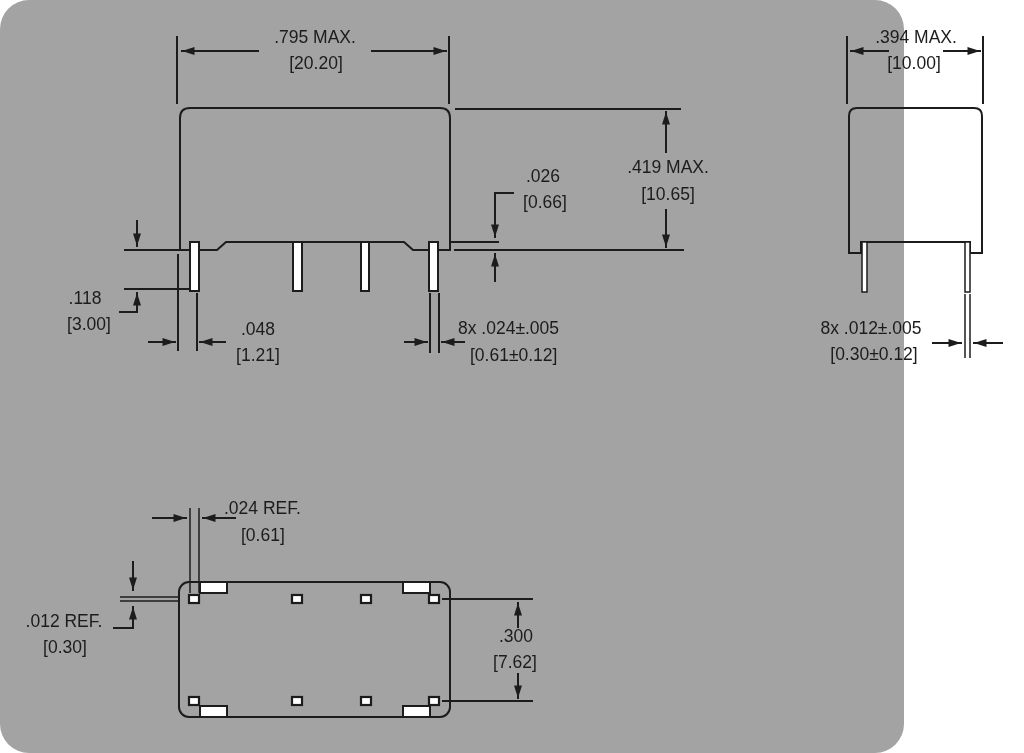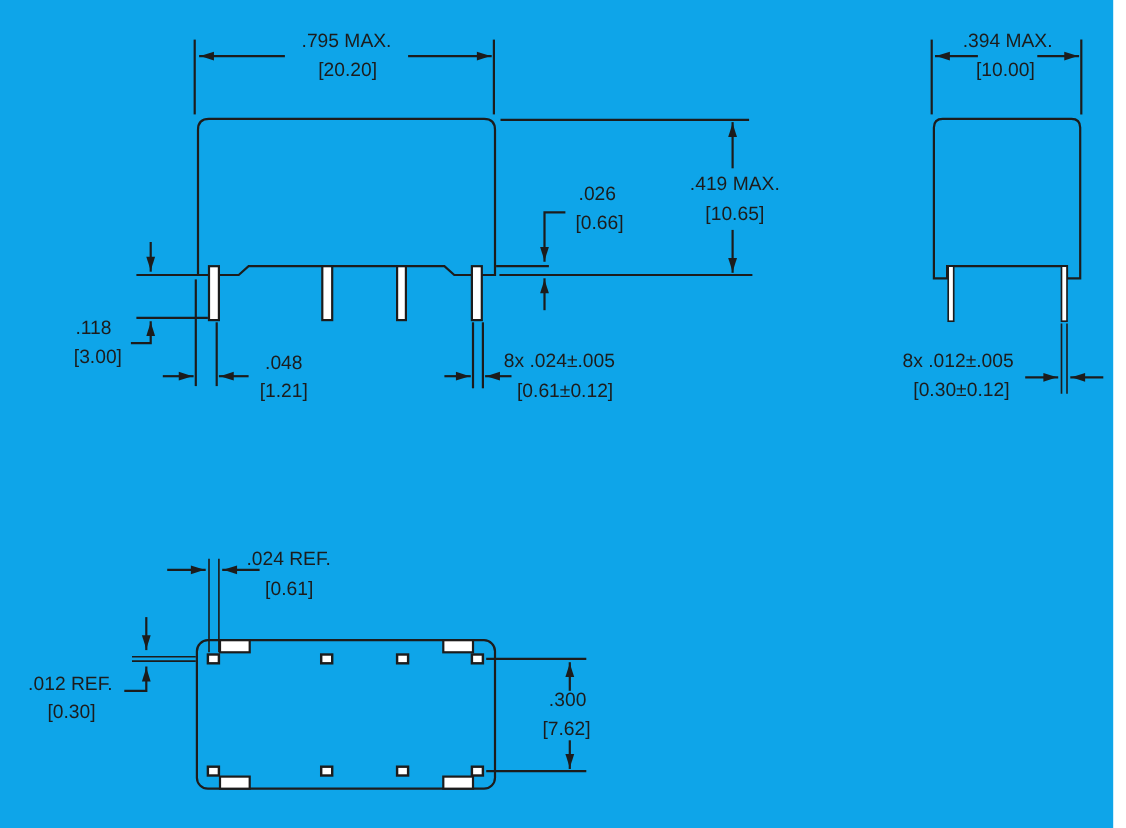--- a/index.html
+++ b/index.html
@@ -1,21 +1,22 @@
 <!DOCTYPE html>
 <html><head>
 <meta charset="utf-8">
 <style>
   html, body { margin: 0; padding: 0; background: #ffffff; }
   #canvas {
     position: relative;
-    width: 1012px;
+    width: 904px;
     height: 753px;
-    background: #0ea5e9;
+    background: #a3a3a3;
     font-family: "Liberation Sans", sans-serif;
+    border-radius: 29px;
   }
   svg { display: block; }
   .ln   { stroke: #1c1c1c; stroke-width: 2; fill: none; stroke-linecap: square; }
   .thin { stroke: #1c1c1c; stroke-width: 1.5; fill: none; }
   .wfill{ fill: #ffffff; }
   .pinb { stroke: #1c1c1c; stroke-width: 2.2; fill: #ffffff; }
   text {
     fill: #1c1c1c;
     stroke: none;
     font-family: "Liberation Sans", sans-serif;

